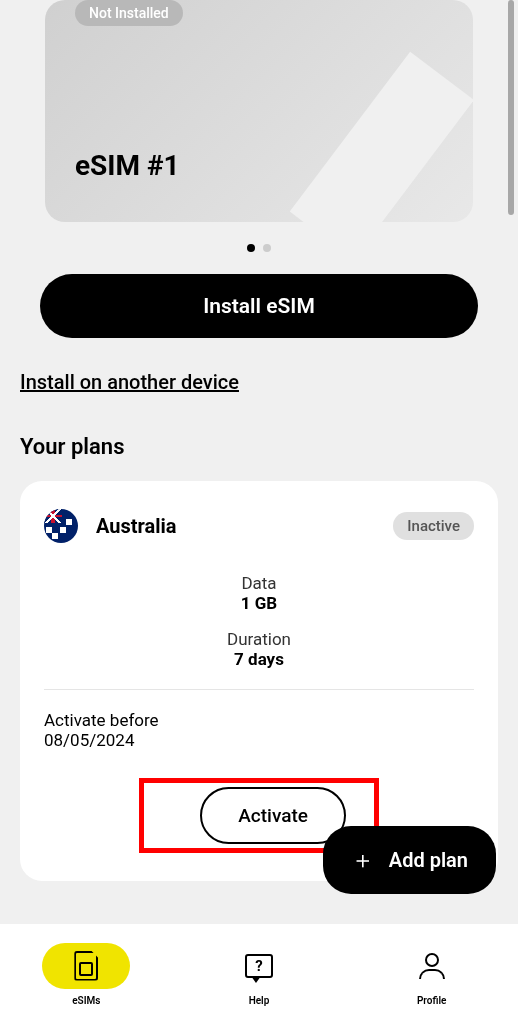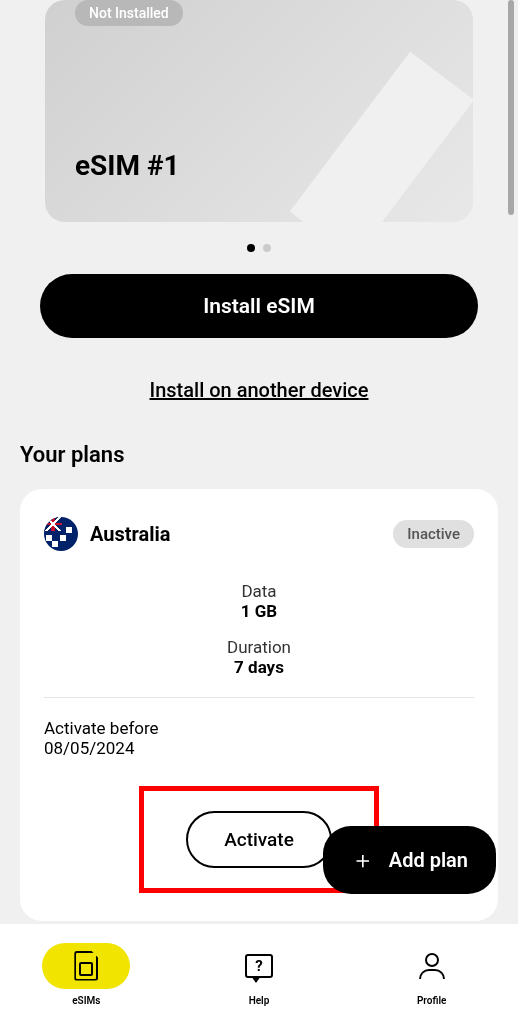--- a/index.html
+++ b/index.html
@@ -87,22 +87,21 @@
       background: #000;
       color: #fff;
       border: none;
       border-radius: 35px;
       height: 64px;
       font-size: 21px;
       font-weight: 600;
       cursor: pointer;
     }
     .install-other {
-      text-align: center;
-      margin-top: 40px;
+      margin-top: 32px;
       font-size: 20px;
       text-decoration: underline;
       color: #000;
       font-weight: 500;
     }
     .section-title {
       font-size: 22px;
       font-weight: 600;
       margin: 40px 0 22px 0;
       color: #000;
@@ -115,21 +114,21 @@
     }
     .plan-header {
       display: flex;
       align-items: center;
       justify-content: space-between;
       margin-bottom: 22px;
     }
     .plan-header-left {
       display: flex;
       align-items: center;
-      gap: 12px;
+      gap: 18px;
     }
     .flag {
       width: 34px;
       height: 34px;
       border-radius: 50%;
       background: #012169;
       position: relative;
       overflow: hidden;
     }
     .flag::before {
@@ -196,23 +195,23 @@
     .activate-row {
       display: flex;
       justify-content: space-between;
       padding: 8px 0;
       font-size: 17px;
       margin-bottom: 20px;
       flex-direction: column;
     }
     .highlight-box {
       border: 5px solid #ff0000;
-      padding: 20px 28px;
-      display: flex;
-      justify-content: center;
+      padding: 4px 28px;
+      display: flex;
+      justify-content: flex-end;
       margin: 0 95px;
     }
     .activate-btn {
       background: #fff;
       border: 2px solid #000;
       border-radius: 30px;
       padding: 15px 36px;
       font-size: 19px;
       font-weight: 500;
       cursor: pointer;

